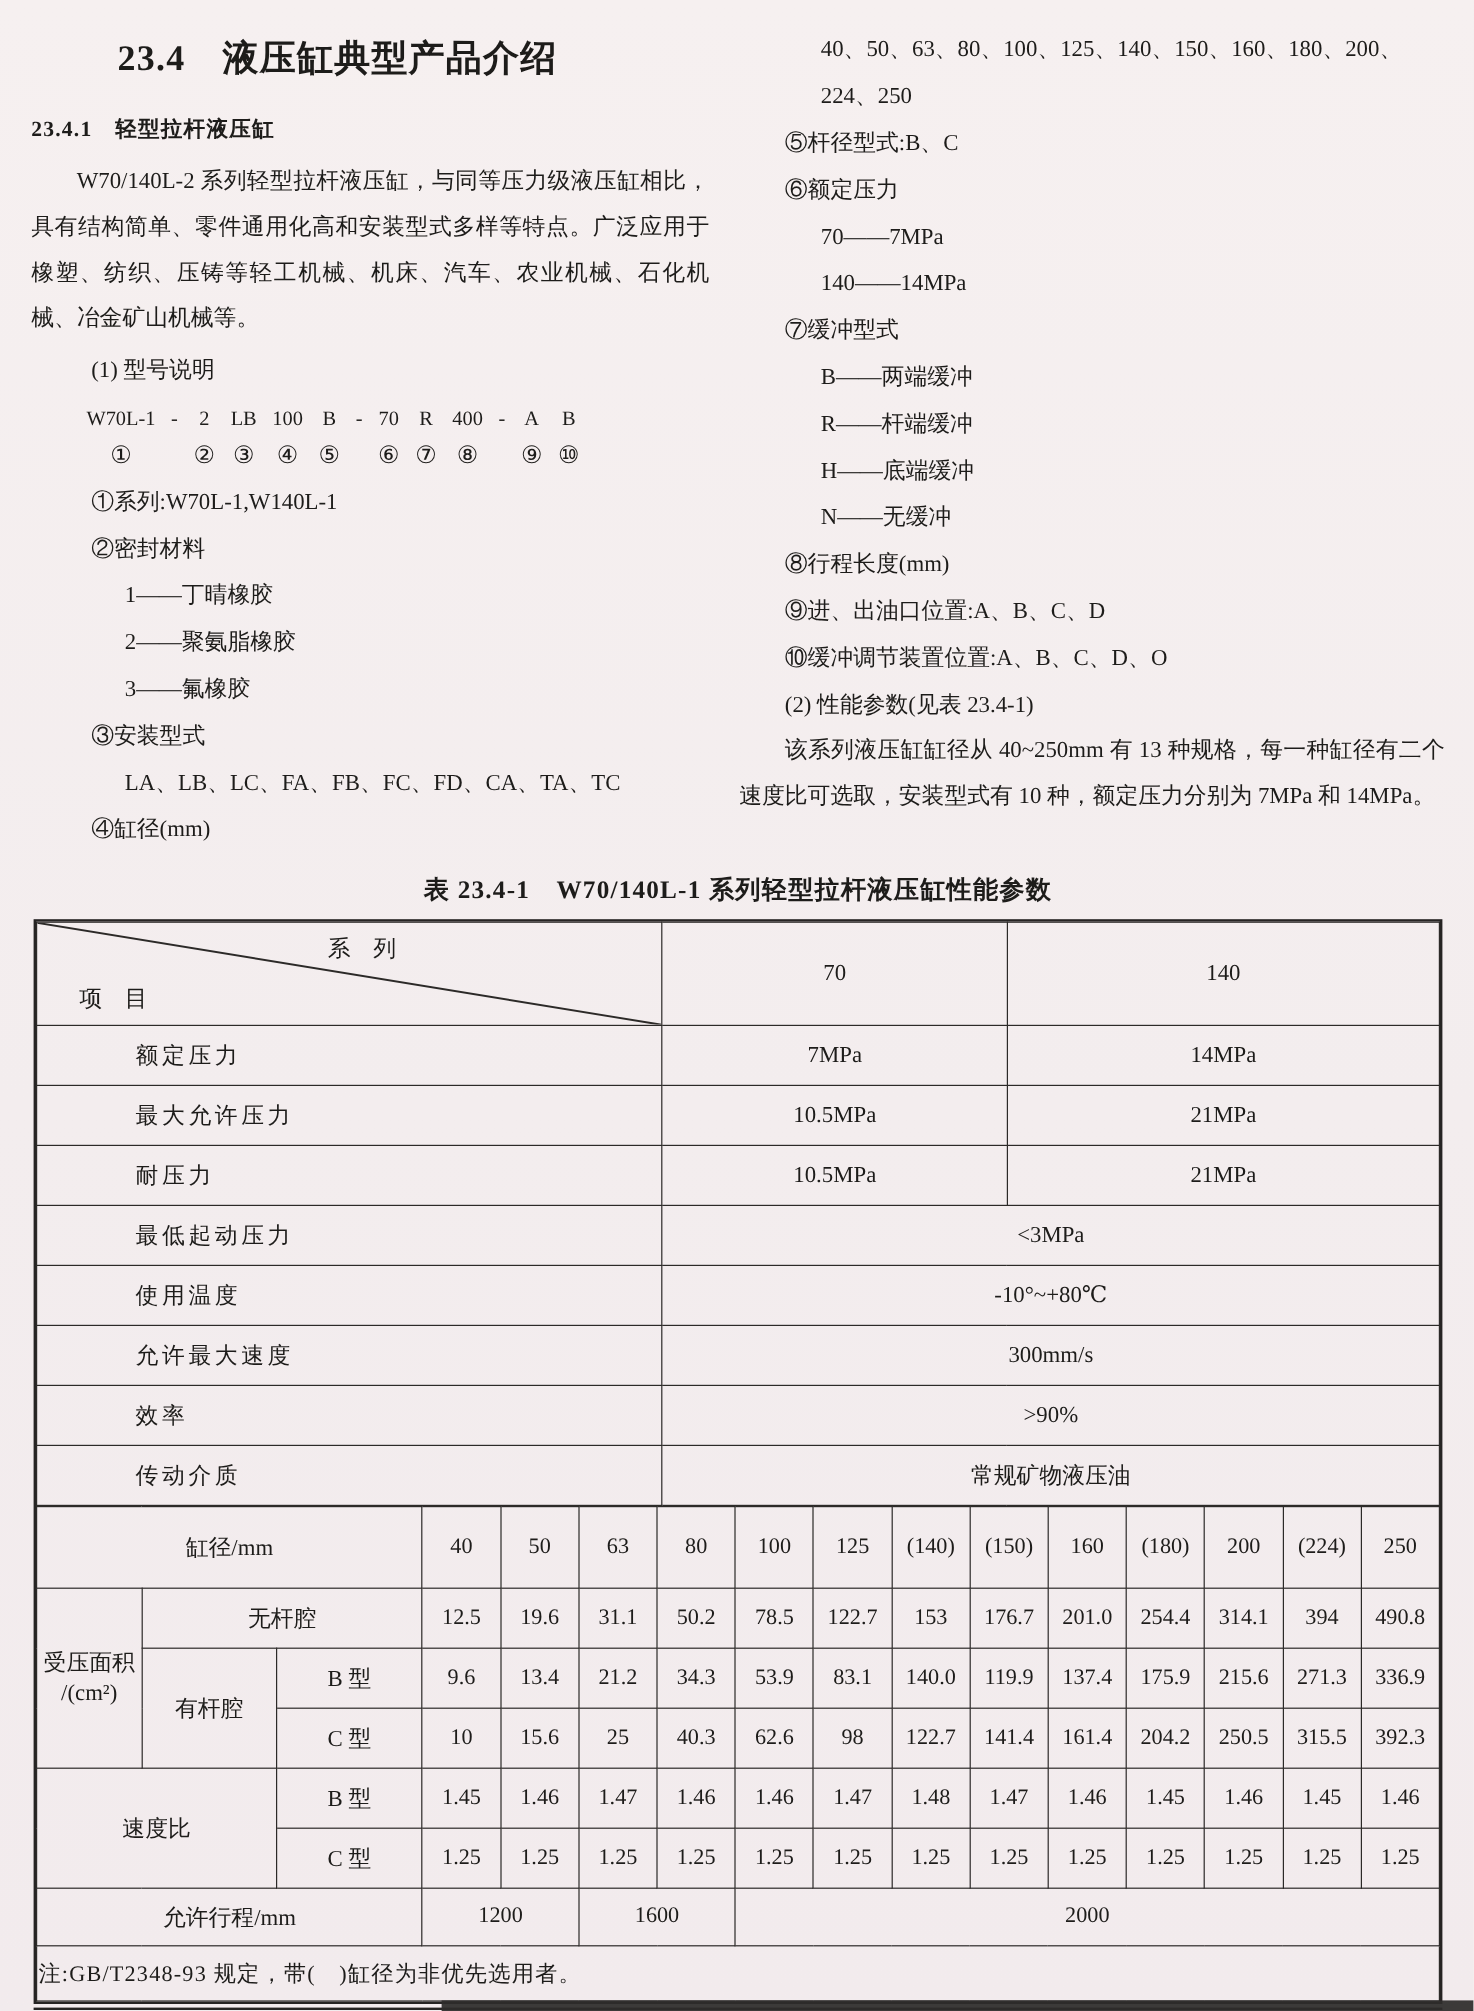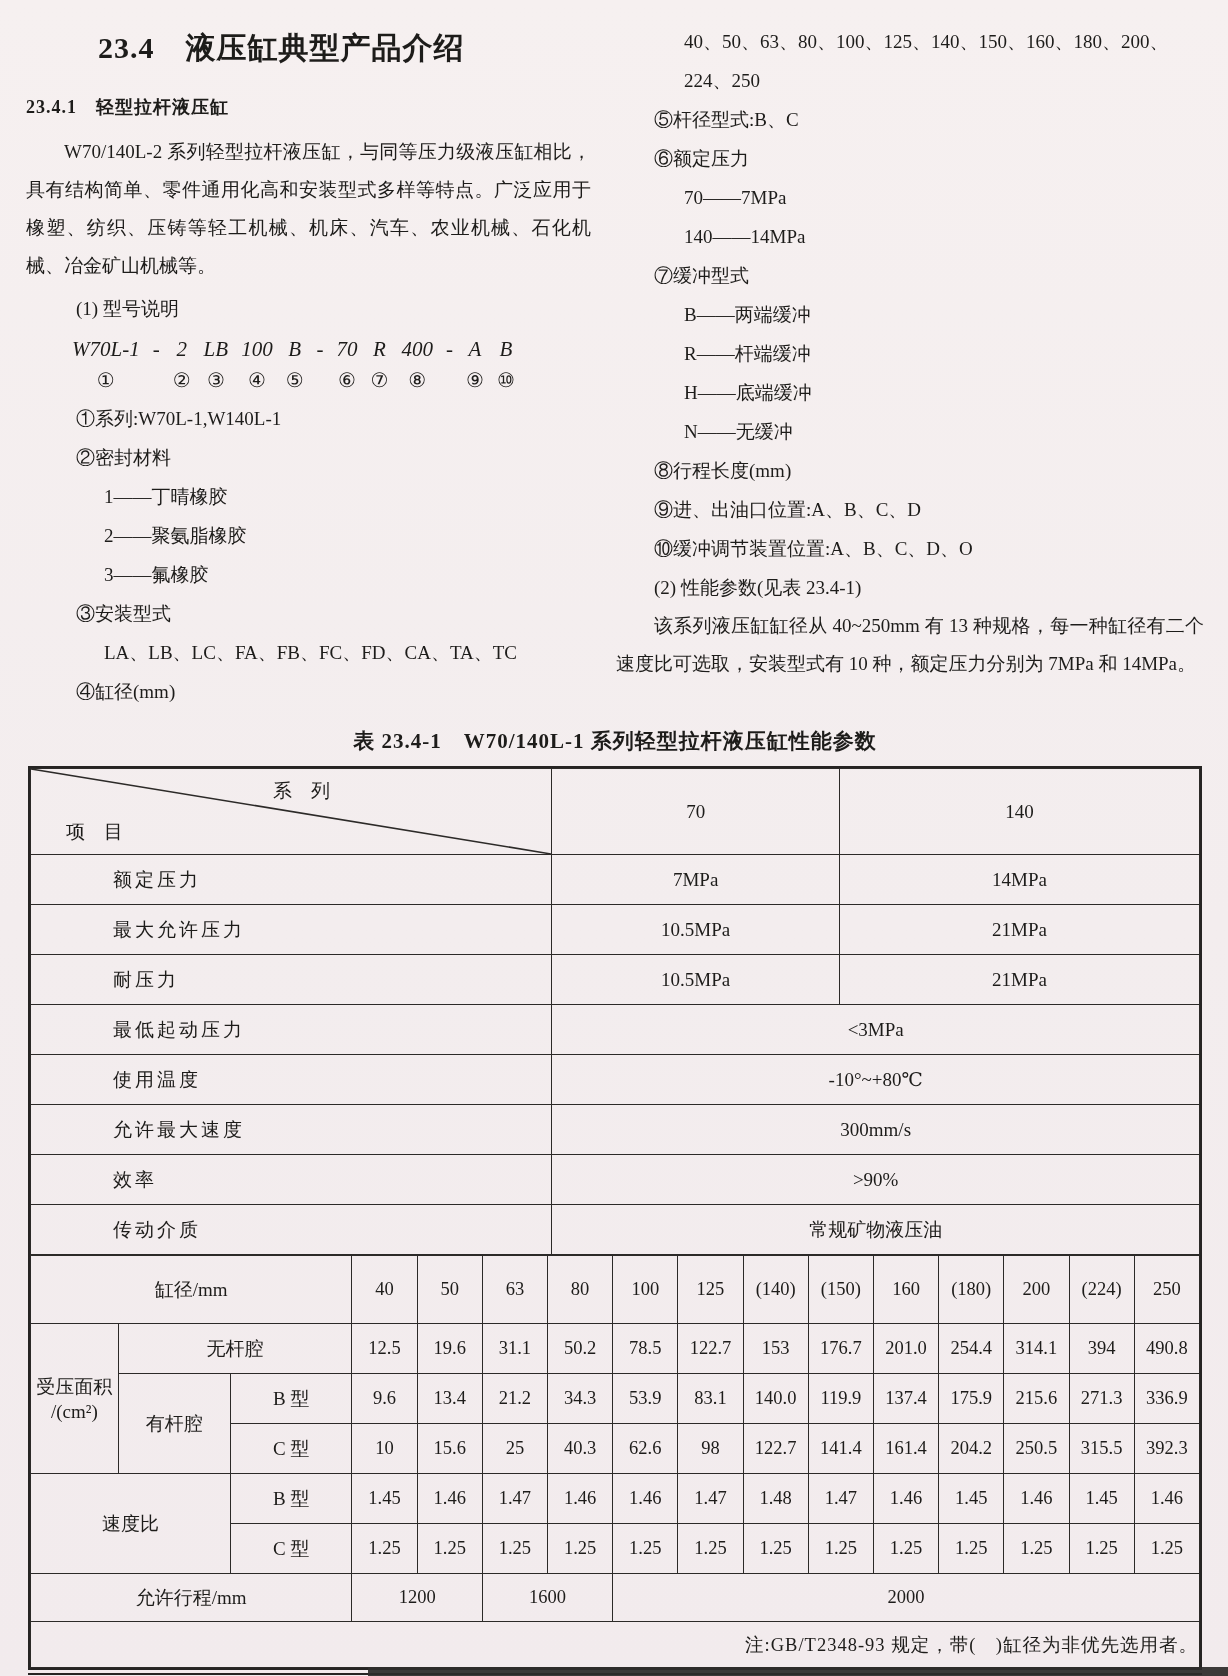--- a/index.html
+++ b/index.html
@@ -30,21 +30,21 @@
     font-size:19px;line-height:38px;text-align:justify;
     text-indent:2em;margin:0 0 4px 0;
   }
   .line{font-size:19px;line-height:39px;margin:0;}
   .lvl1{padding-left:50px;}
   .lvl2{padding-left:78px;}
   .col-right .lvl1{padding-left:38px;}
   .col-right .lvl2{padding-left:68px;}
   .model-code{display:flex;align-items:flex-start;margin:8px 0 6px 46px;}
   .model-code .seg{display:flex;flex-direction:column;align-items:center;margin-right:13px;}
-  .model-code .code{font-size:21px;line-height:26px;font-style:italic;}
+  .model-code .code{font-size:17px;line-height:26px;}
   .model-code .num{font-size:20px;line-height:26px;margin-top:5px;min-height:26px;}
   
   .caption{
     text-align:center;font-size:21px;font-weight:bold;
     margin:16px 0 11px 0;letter-spacing:1px;
   }
   .table-frame{
     margin:0 2px 0 2px;
     border:2px solid #262423;
   }
@@ -62,21 +62,21 @@
   .diag-cell svg{position:absolute;inset:0;width:100%;height:100%;display:block;}
   .diag-top{position:absolute;top:9px;left:52%;transform:translateX(-50%);font-size:19px;}
   .diag-bottom{position:absolute;bottom:9px;left:35px;font-size:19px;}
   .t-lower tr{height:50px;}
   .t-lower tr.bore-row{height:68px;}
   .t-lower tr.stroke-row{height:48px;}
   .t-lower tr.note-row{height:46px;}
   .t-lower td{font-size:18.5px;padding:0 1px;}
   .t-lower td.group-lbl{font-size:19px;}
   .area-lbl span{display:block;line-height:25px;}
-  .note-cell{text-align:right;padding-left:26px;font-size:18.5px;letter-spacing:1px;}
+  .note-cell{text-align:left;padding-left:26px;font-size:18.5px;letter-spacing:1px;}
   .double-line{height:2px;background:#262423;margin:3px 2px 0 2px;}
   .scan-bar{
     position:absolute;bottom:0;left:368px;right:0;height:9px;
     background:#2e2c2b;opacity:.93;
   }
 </style>
 </head>
 <body>
 
 <div class="page">

